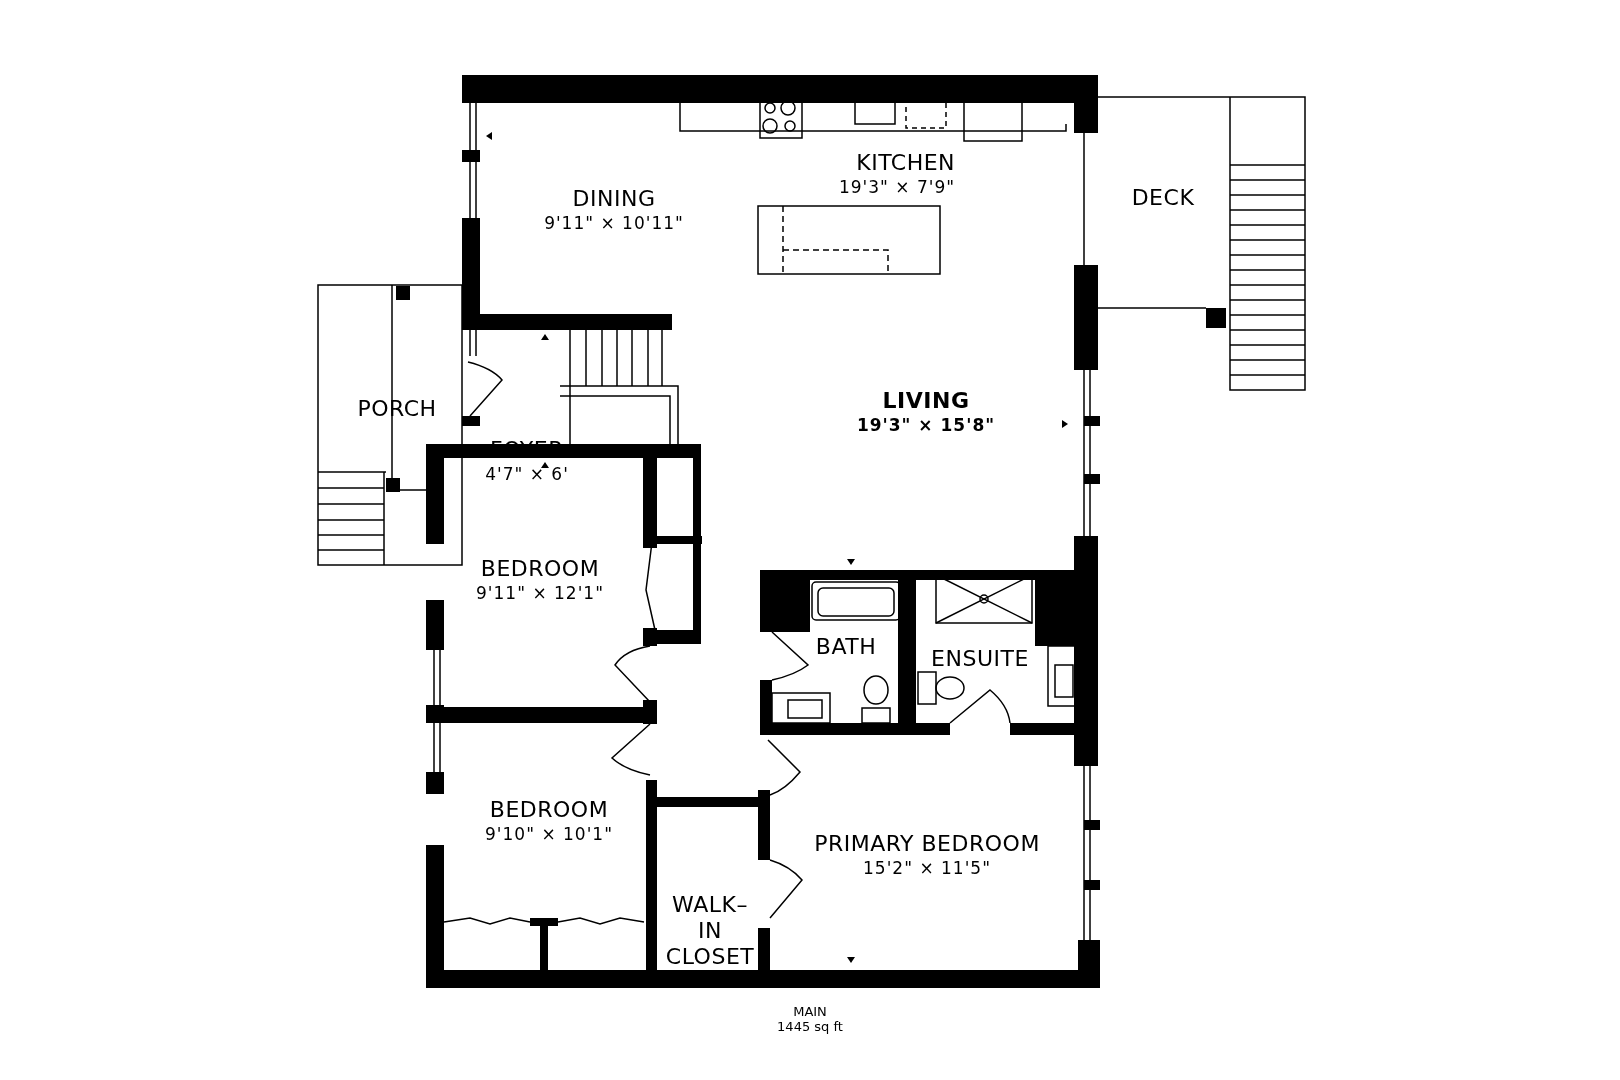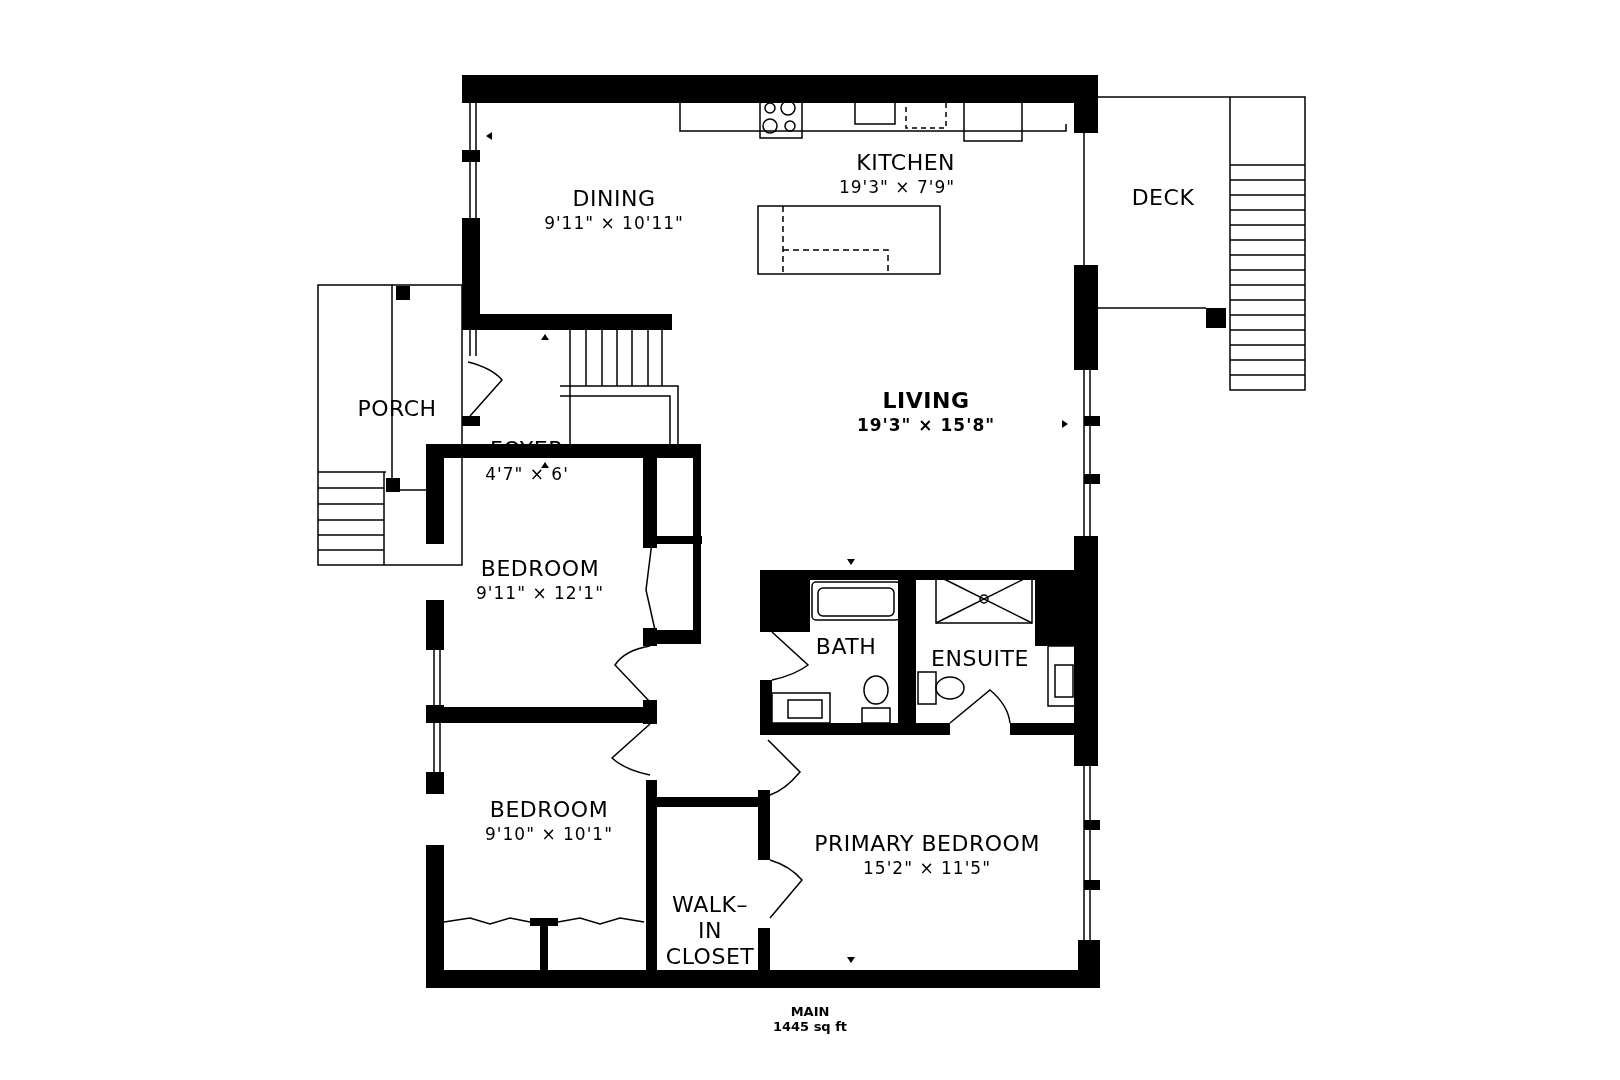--- a/index.html
+++ b/index.html
@@ -230,16 +230,16 @@
 <div class="lbl" style="left:710px; top:852px;margin-top:40px;">
   <div class="name">WALK–</div>
   <div class="name">IN</div>
   <div class="name">CLOSET</div>
 </div>
 <div class="lbl" style="left:927px; top:831px;">
   <div class="name">PRIMARY BEDROOM</div>
   <div class="dim">15'2" × 11'5"</div>
 </div>
 
-<div class="lbl" style="left:810px; top:1004px;font-weight:bold;">
+<div class="lbl" style="left:810px; top:1004px;">
   <div class="footer-title">MAIN</div>
   <div class="footer-sub">1445 sq ft</div>
 </div>
 
 </body></html>

